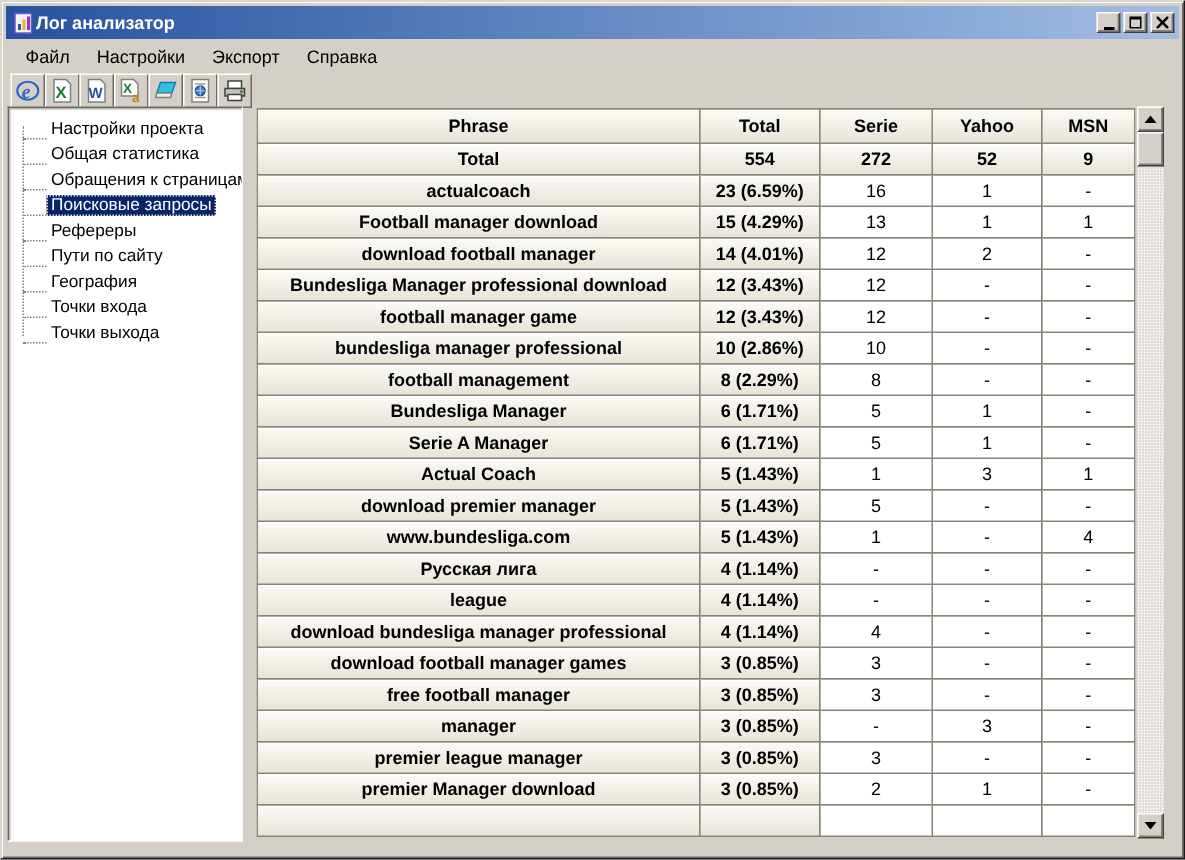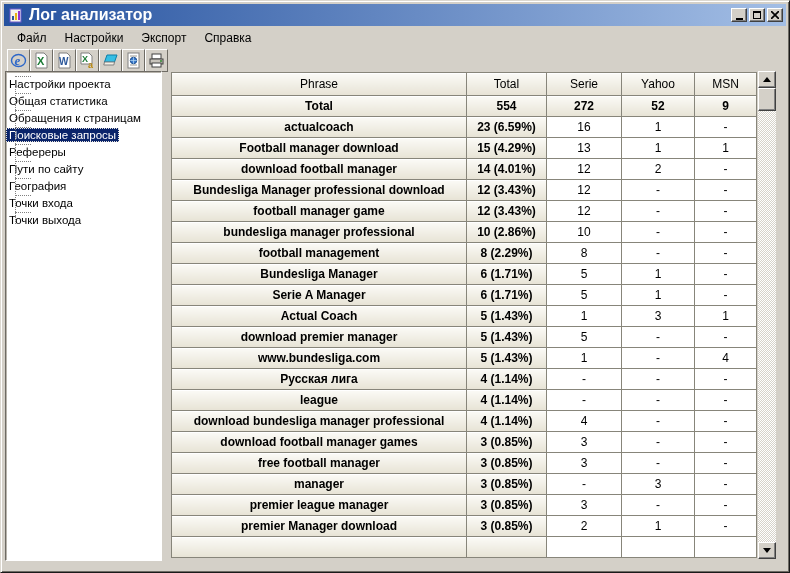--- a/index.html
+++ b/index.html
@@ -11,21 +11,21 @@
     border:1px solid; border-color:#DCD8D0 #1A1A1A #1A1A1A #DCD8D0;
     box-shadow: inset 1px 1px 0 #FFFFFF, inset -1px -1px 0 #6E6B64;
     overflow:hidden;
   }
   
   .titlebar {
     position:absolute; left:3px; top:3px; right:3px; height:22px;
     background:linear-gradient(to right, var(--titlebar-start,#26529F), var(--titlebar-end,#A3BEE5));
     display:flex; align-items:center; padding:0 3px 0 4px;
   }
-  .title-text { color:#fff; font-weight:bold; font-size:16px; margin-left:5px; white-space:nowrap; }
+  .title-text { color:#fff; font-weight:bold; font-size:12px; white-space:nowrap; }
   .win-buttons { margin-left:auto; display:flex; }
   .win-btn {
     width:16px; height:14px; background:#D4D0C8; margin-left:2px;
     border:1px solid; border-color:#FFFFFF #404040 #404040 #FFFFFF;
     box-shadow: inset -1px -1px 0 #808080;
     display:flex; align-items:center; justify-content:center;
   }
   .glyph-min { width:7px; height:2px; background:#000; margin-top:7px; }
   .glyph-max { width:8px; height:8px; border:1px solid #000; border-top-width:2px; }
   
@@ -50,33 +50,33 @@
     background:#fff;
     border:1px solid; border-color:#6E6B64 #FFFFFF #FFFFFF #6E6B64;
     box-shadow: inset 1px 1px 0 #B8B4AC;
     padding-top:4px; overflow:hidden;
   }
   .tree { position:relative; }
   .tree::before {
     content:""; position:absolute; left:9px; top:8px; height:140px;
     border-left:1px dotted #808080;
   }
-  .tree-item { display:flex; align-items:flex-start; height:17px; font-size:11.5px; color:#000;flex-direction:column; }
+  .tree-item { display:flex; align-items:flex-end; height:17px; font-size:11.5px; color:#000; }
   .tree-stub { width:16px; margin-left:9px; border-top:1px dotted #808080; flex:none; }
   .tree-label { padding:1px 3px; white-space:nowrap; }
   .tree-label.selected {
     background:var(--selection-bg,#0A246A); color:#fff;
     outline:1px dotted #E8E4DC; outline-offset:-1px;
   }
   
   .table-wrap { position:absolute; left:170px; top:71px; width:586px; height:489px; overflow:hidden; }
   table.report { border-collapse:collapse; table-layout:fixed; width:585px; font-size:12px; color:#000; }
   .report th, .report td { border:1px solid #87857A; padding:0 2px; text-align:center; overflow:hidden; white-space:nowrap; }
   .report th {
-    height:23px; font-weight:normal;
+    height:23px; font-weight:bold;
     background:linear-gradient(#FBFAF6, #E7E3D5);
     box-shadow: inset 0 1px 0 #fff;
     text-align: center;
   }
   .report td { height:21px; }
   .c-phrase, .c-total {
     background:linear-gradient(#FBFAF6, #E7E3D5);
     box-shadow: inset 0 1px 0 #fff;
     font-weight:bold;
   }

